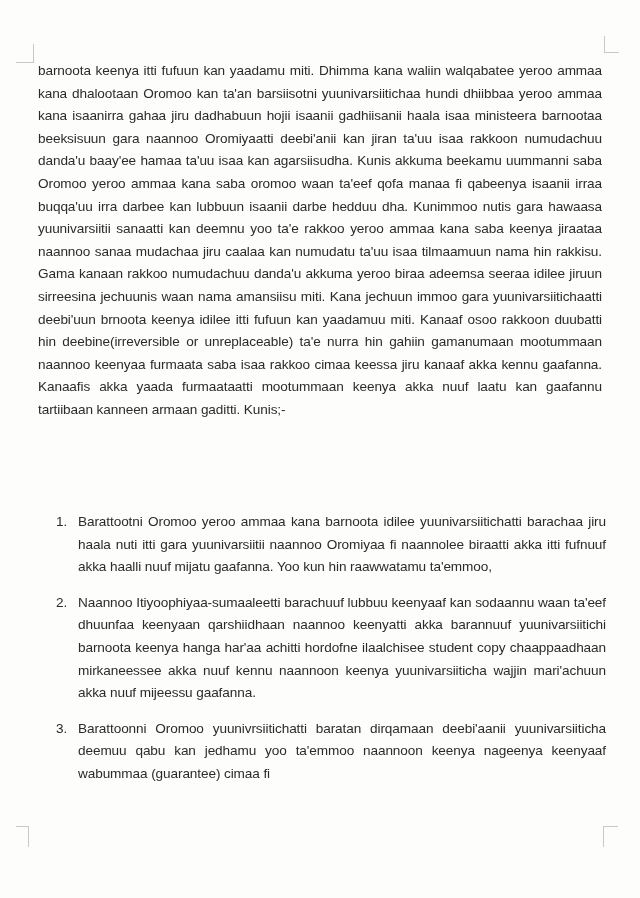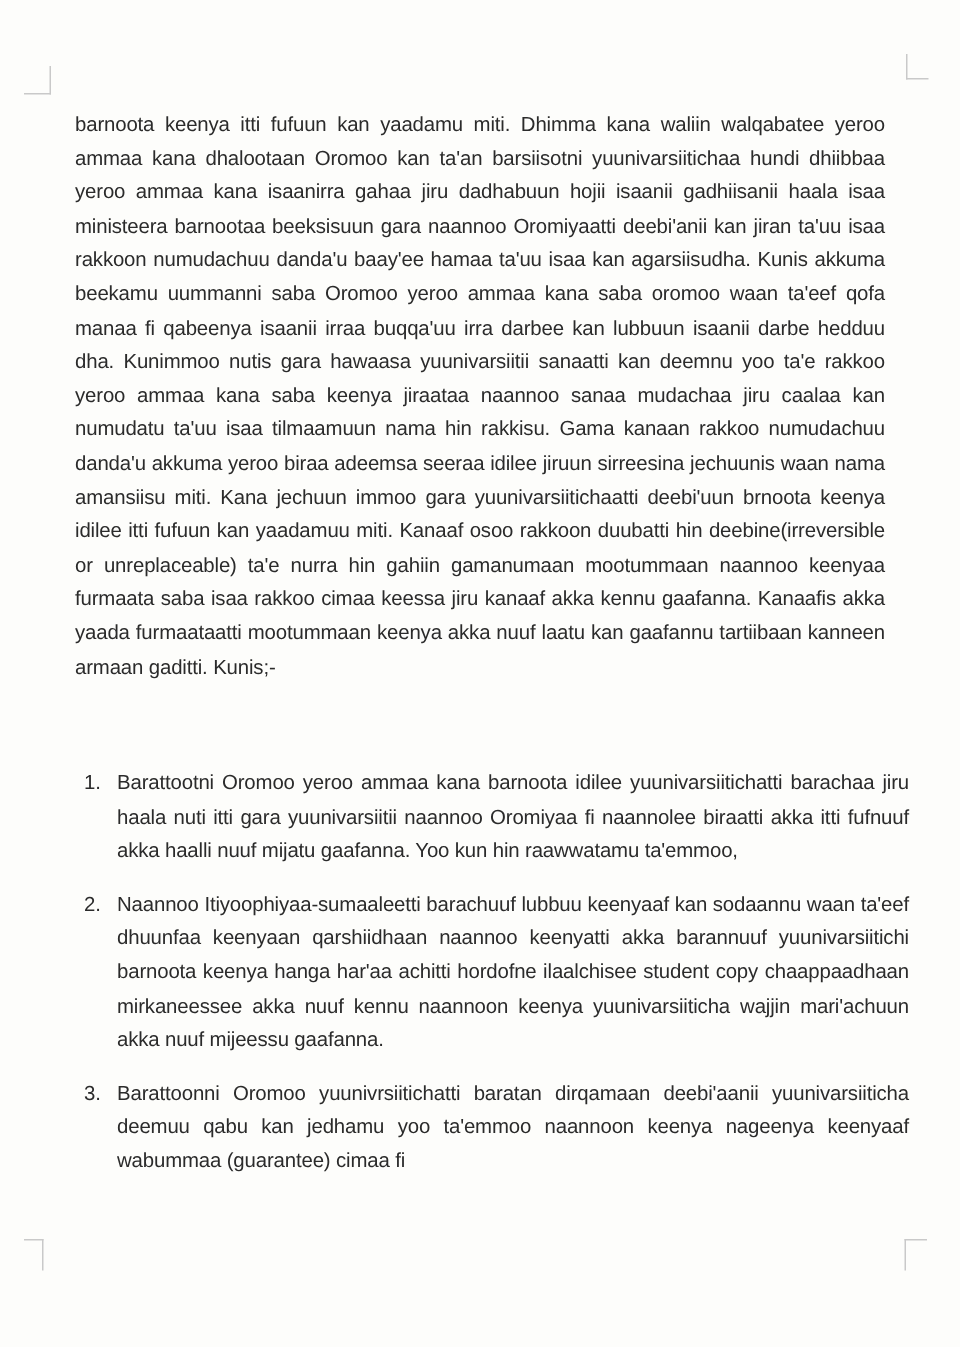--- a/index.html
+++ b/index.html
@@ -16,21 +16,21 @@
   .corner.tr { left: 604px; top: 36px; border-left: 1px solid #c9c9c9; border-bottom: 1px solid #c9c9c9; width: 14px; height: 16px; }
   .corner.bl { left: 16px; top: 826px; border-right: 1px solid #c9c9c9; border-top: 1px solid #c9c9c9; width: 12px; height: 20px; }
   .corner.br { left: 603px; top: 826px; border-left: 1px solid #c9c9c9; border-top: 1px solid #c9c9c9; width: 14px; height: 20px; }
   .body-text {
     position: absolute; left: 34px; top: 56px; width: 572px;
     font-size: 13.6px; line-height: 22.6px;
     text-align: justify;
     color: #2b2b2b;
     letter-spacing: -0.1px;
   }
-  .body-text p { margin: 16px; }
+  .body-text p { margin: 4px; }
   .list {
     position: absolute; left: 56px; top: 511px; width: 550px;
     font-size: 13.6px; line-height: 22.6px;
     text-align: justify; color: #2b2b2b; letter-spacing: -0.1px;
     margin: 0; padding: 0; list-style: none;
   }
   .list li { position: relative; padding-left: 22px; margin-bottom: 13px; }
   .list li .num { position: absolute; left: 0; top: 0; }
 </style>
 </head>

